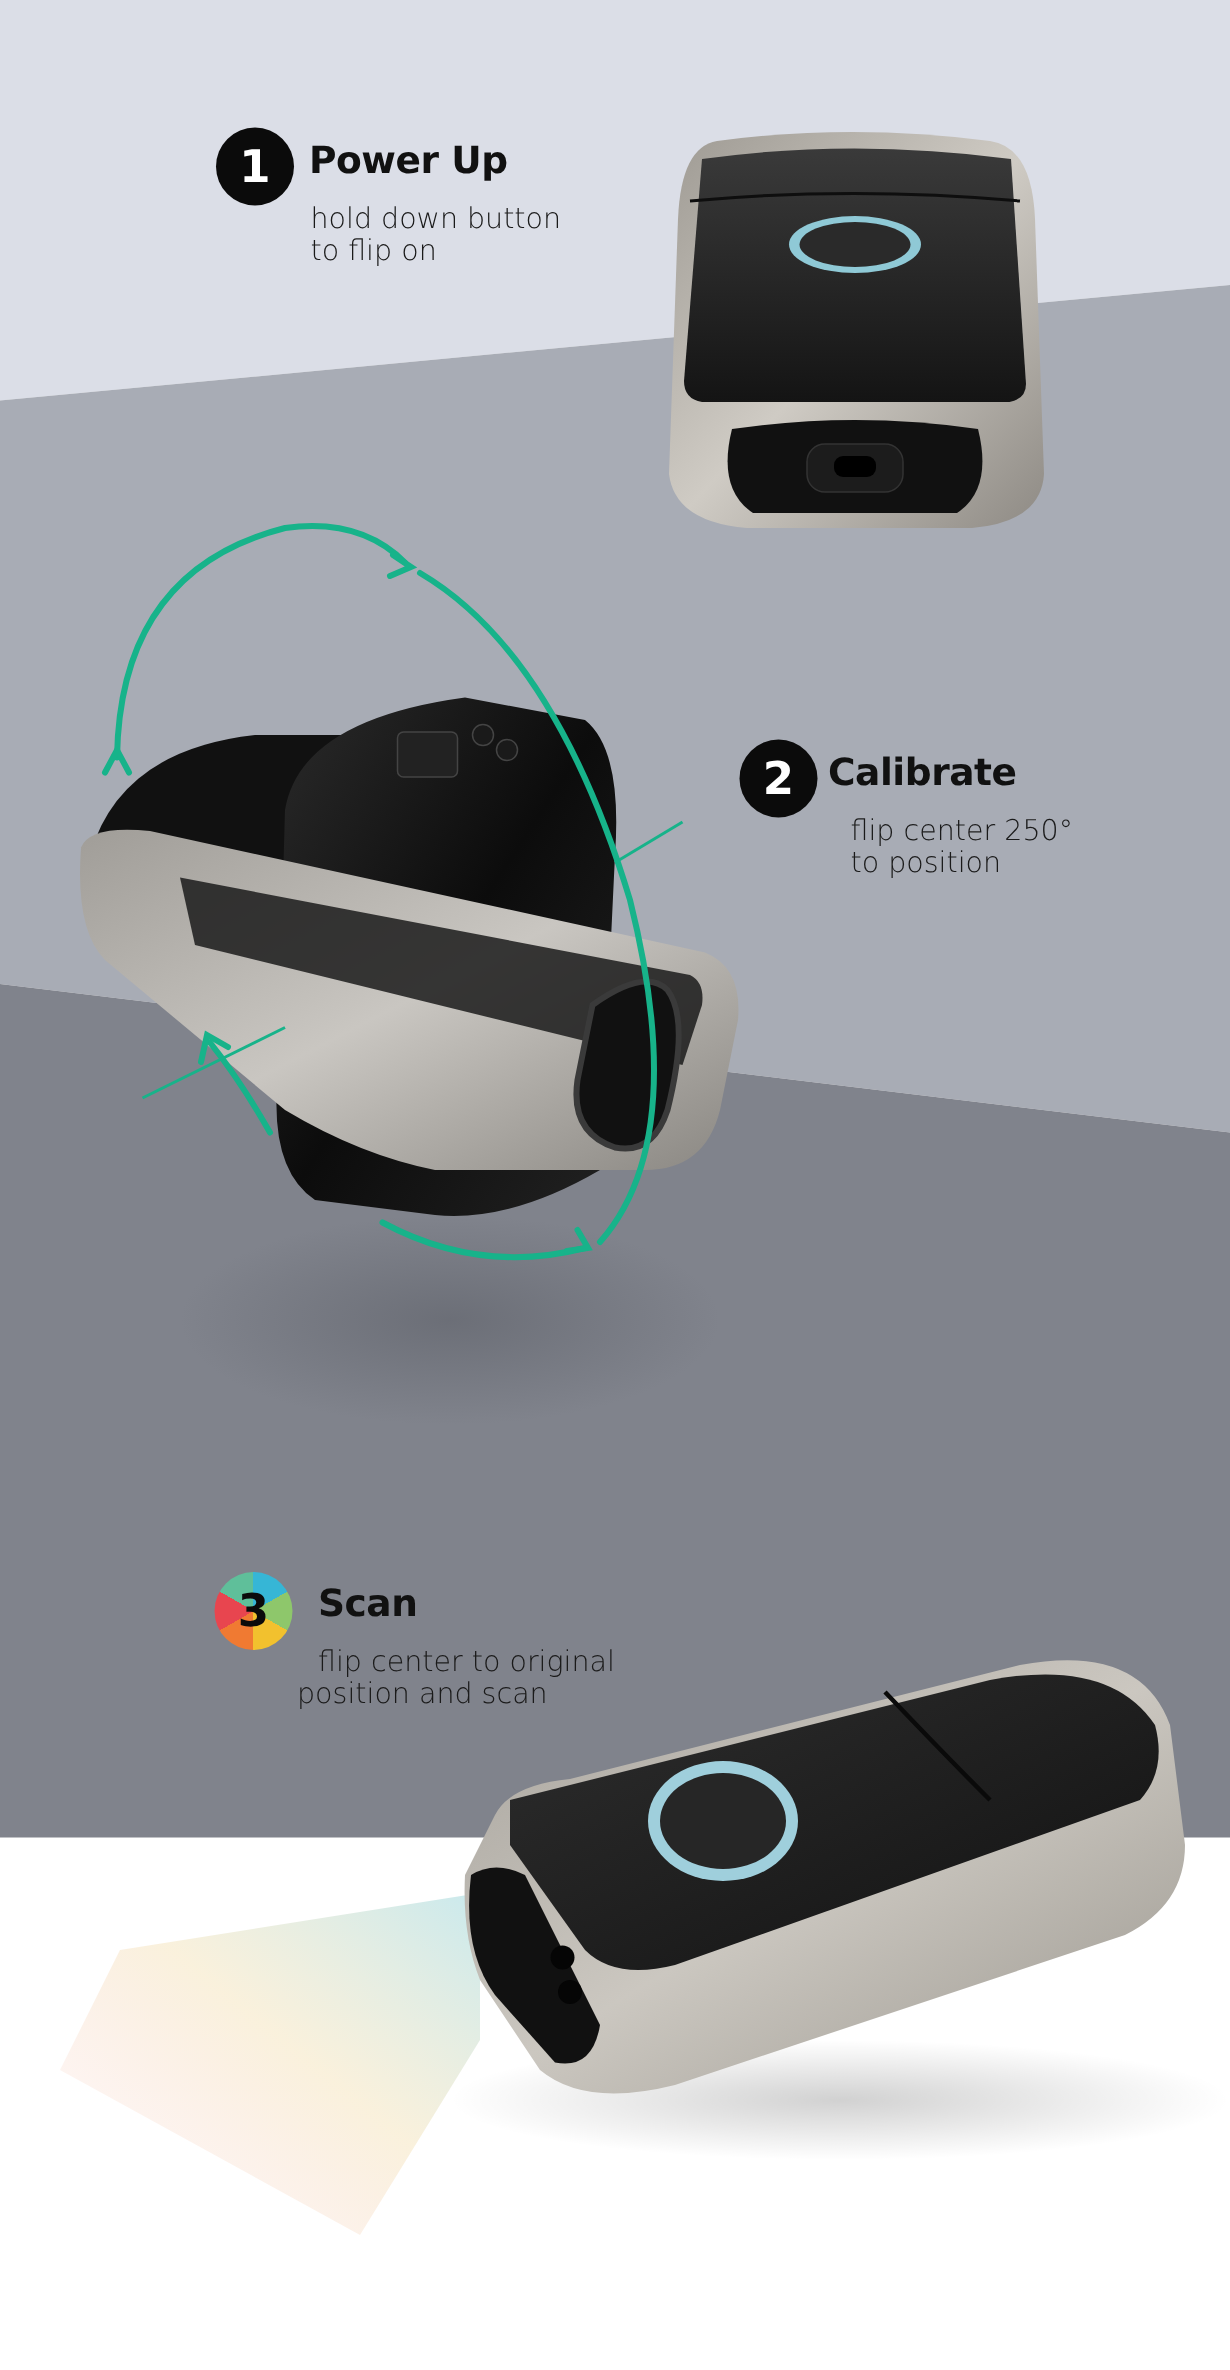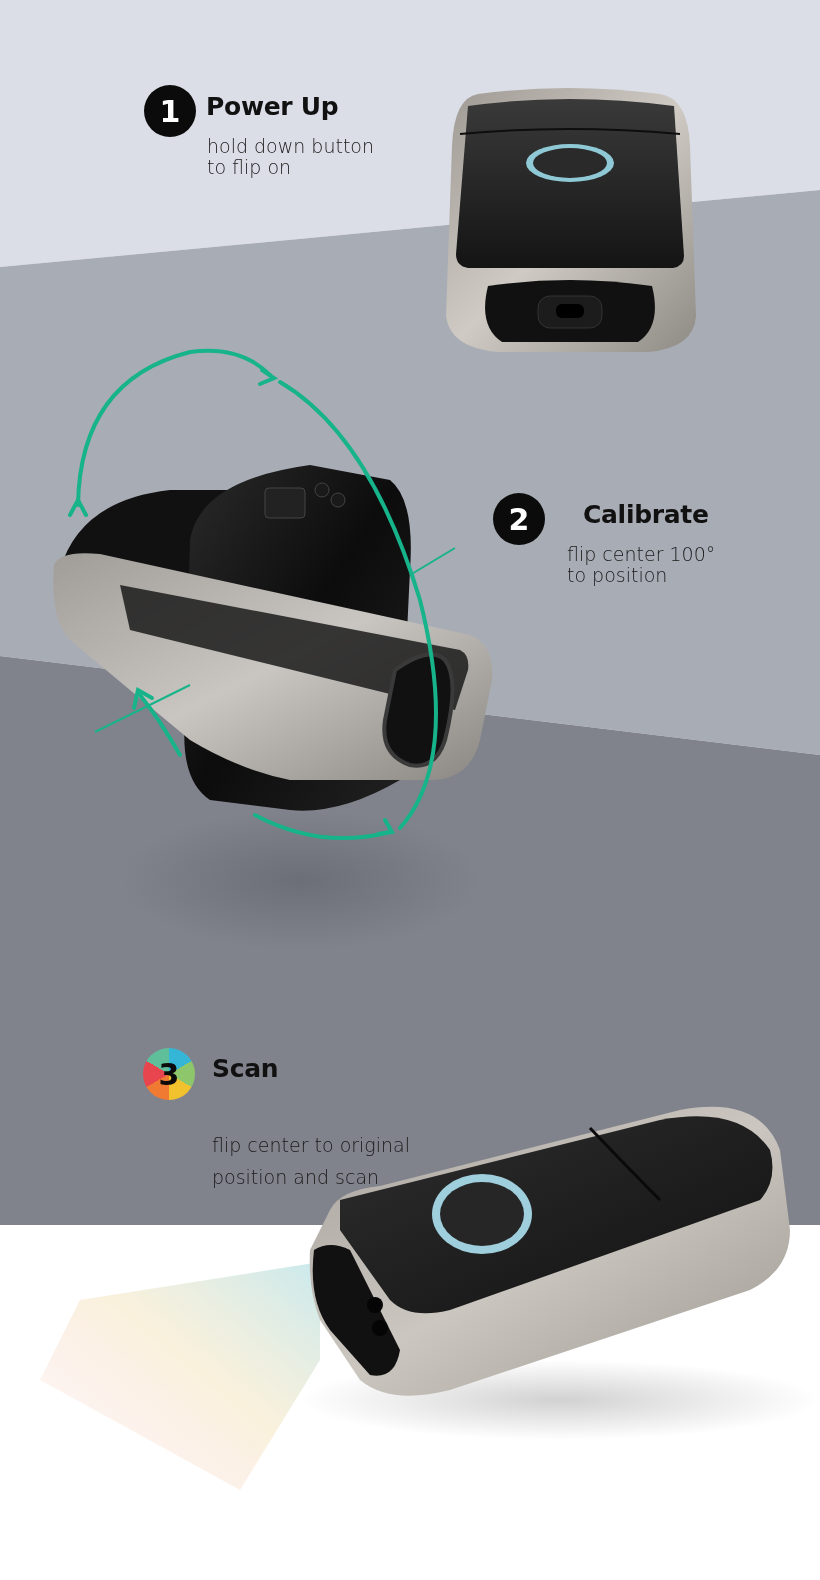--- a/index.html
+++ b/index.html
@@ -67,22 +67,22 @@
   <ellipse cx="132" cy="77" rx="37" ry="15" fill="#2a2a2a"></ellipse>
   <path d="M50,200 Q132,188 214,200 Q224,240 200,256 L64,256 Q40,240 50,200 Z" fill="#111"></path>
   <rect x="100" y="210" width="64" height="32" rx="12" fill="#1c1c1c" stroke="#333"></rect>
   <rect x="118" y="218" width="28" height="14" rx="6" fill="#000"></rect>
 </svg>
 
 <div class="step">
   <div class="badge" style="left:493px; top:493px;">
       <span>2</span>
     </div>
-  <div class="step-title" style="left:583px; top:500px;">Calibrate</div>
-  <div class="step-desc" style="left:567px; top:544px;">flip center 100°</div>
+  <div class="step-title" style="left:552px; top:500px;">Calibrate</div>
+  <div class="step-desc" style="left:567px; top:544px;">flip center 250°</div>
   <div class="step-desc" style="left:567px; top:565px;">to position</div>
 </div>
 
 <svg class="device" style="left:40px; top:340px;" width="480" height="520" viewBox="0 0 480 520">
   <defs>
     <linearGradient id="metal2" x1="0" y1="0" x2="1" y2="1">
       <stop offset="0" stop-color="#a09d98"></stop>
       <stop offset="0.5" stop-color="#c9c6c1"></stop>
       <stop offset="1" stop-color="#8a8782"></stop>
     </linearGradient>
@@ -116,22 +116,22 @@
   </g>
   <line x1="55" y1="392" x2="150" y2="345" stroke="#17b38a" stroke-width="2"></line>
   <line x1="370" y1="235" x2="415" y2="208" stroke="#17b38a" stroke-width="2"></line>
 </svg>
 
 <div class="step">
   <div class="badge" style="left:143px; top:1048px; background:conic-gradient(#36b6d6 0deg 60deg, #8ec76b 60deg 120deg, #f2c12e 120deg 180deg, #f07a32 180deg 240deg, #e8454f 240deg 300deg, #5fbf9a 300deg 360deg); color:#0b0b0b;">
       <span>3</span>
     </div>
   <div class="step-title" style="left:212px; top:1054px;">Scan</div>
-  <div class="step-desc" style="left:212px; top:1098px;margin-top:37px;">flip center to original</div>
-  <div class="step-desc" style="left:212px; top:1119px;margin-top:48px;">position and scan</div>
+  <div class="step-desc" style="left:212px; top:1098px;">flip center to original</div>
+  <div class="step-desc" style="left:198px; top:1119px;">position and scan</div>
 </div>
 
 <svg class="device" style="left:300px; top:1090px;" width="500" height="320" viewBox="0 0 500 320">
   <defs>
     <linearGradient id="metal3" x1="0" y1="0" x2="1" y2="1">
       <stop offset="0" stop-color="#a7a39c"></stop>
       <stop offset="0.5" stop-color="#cbc7c0"></stop>
       <stop offset="1" stop-color="#9b978f"></stop>
     </linearGradient>
     <linearGradient id="black3" x1="0" y1="0" x2="1" y2="1">

